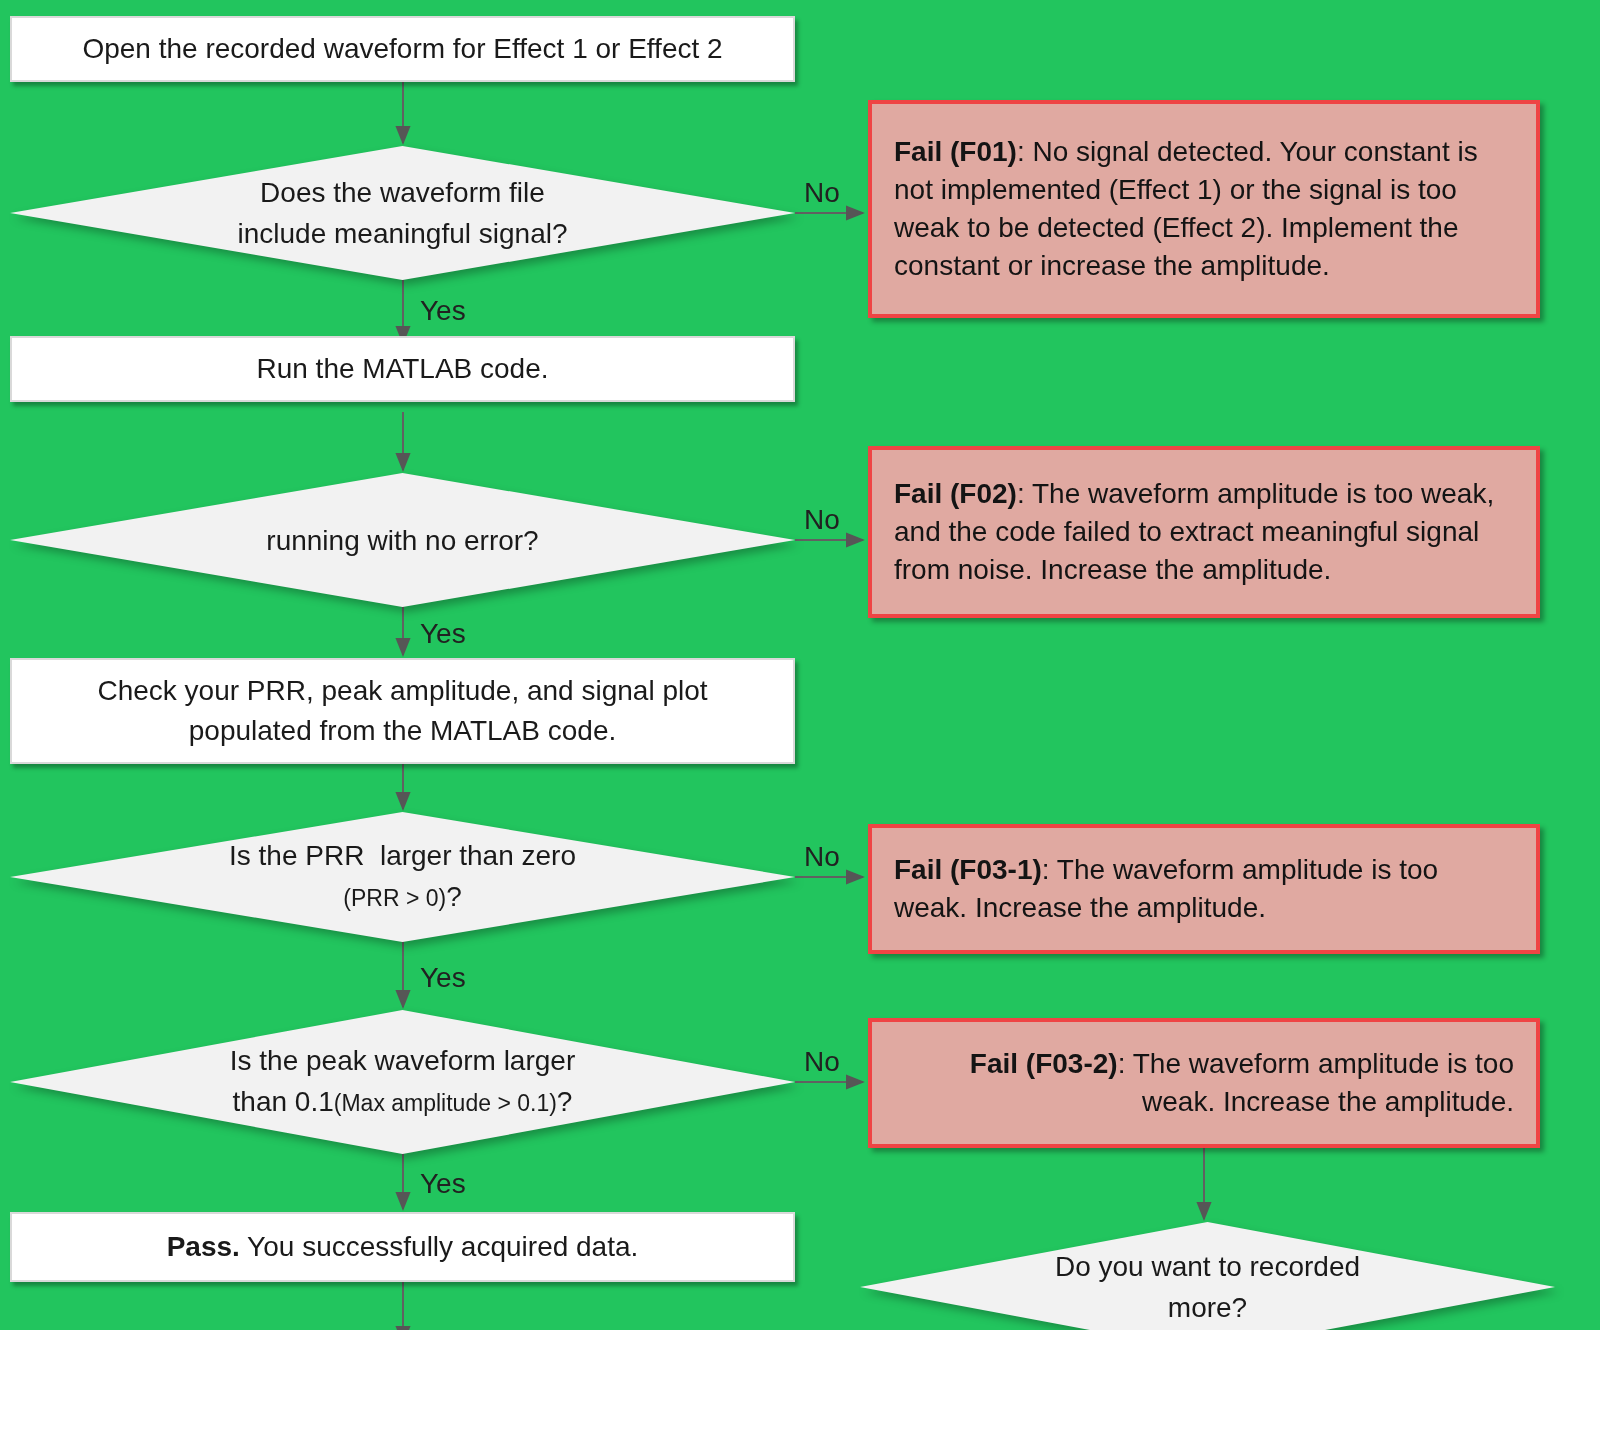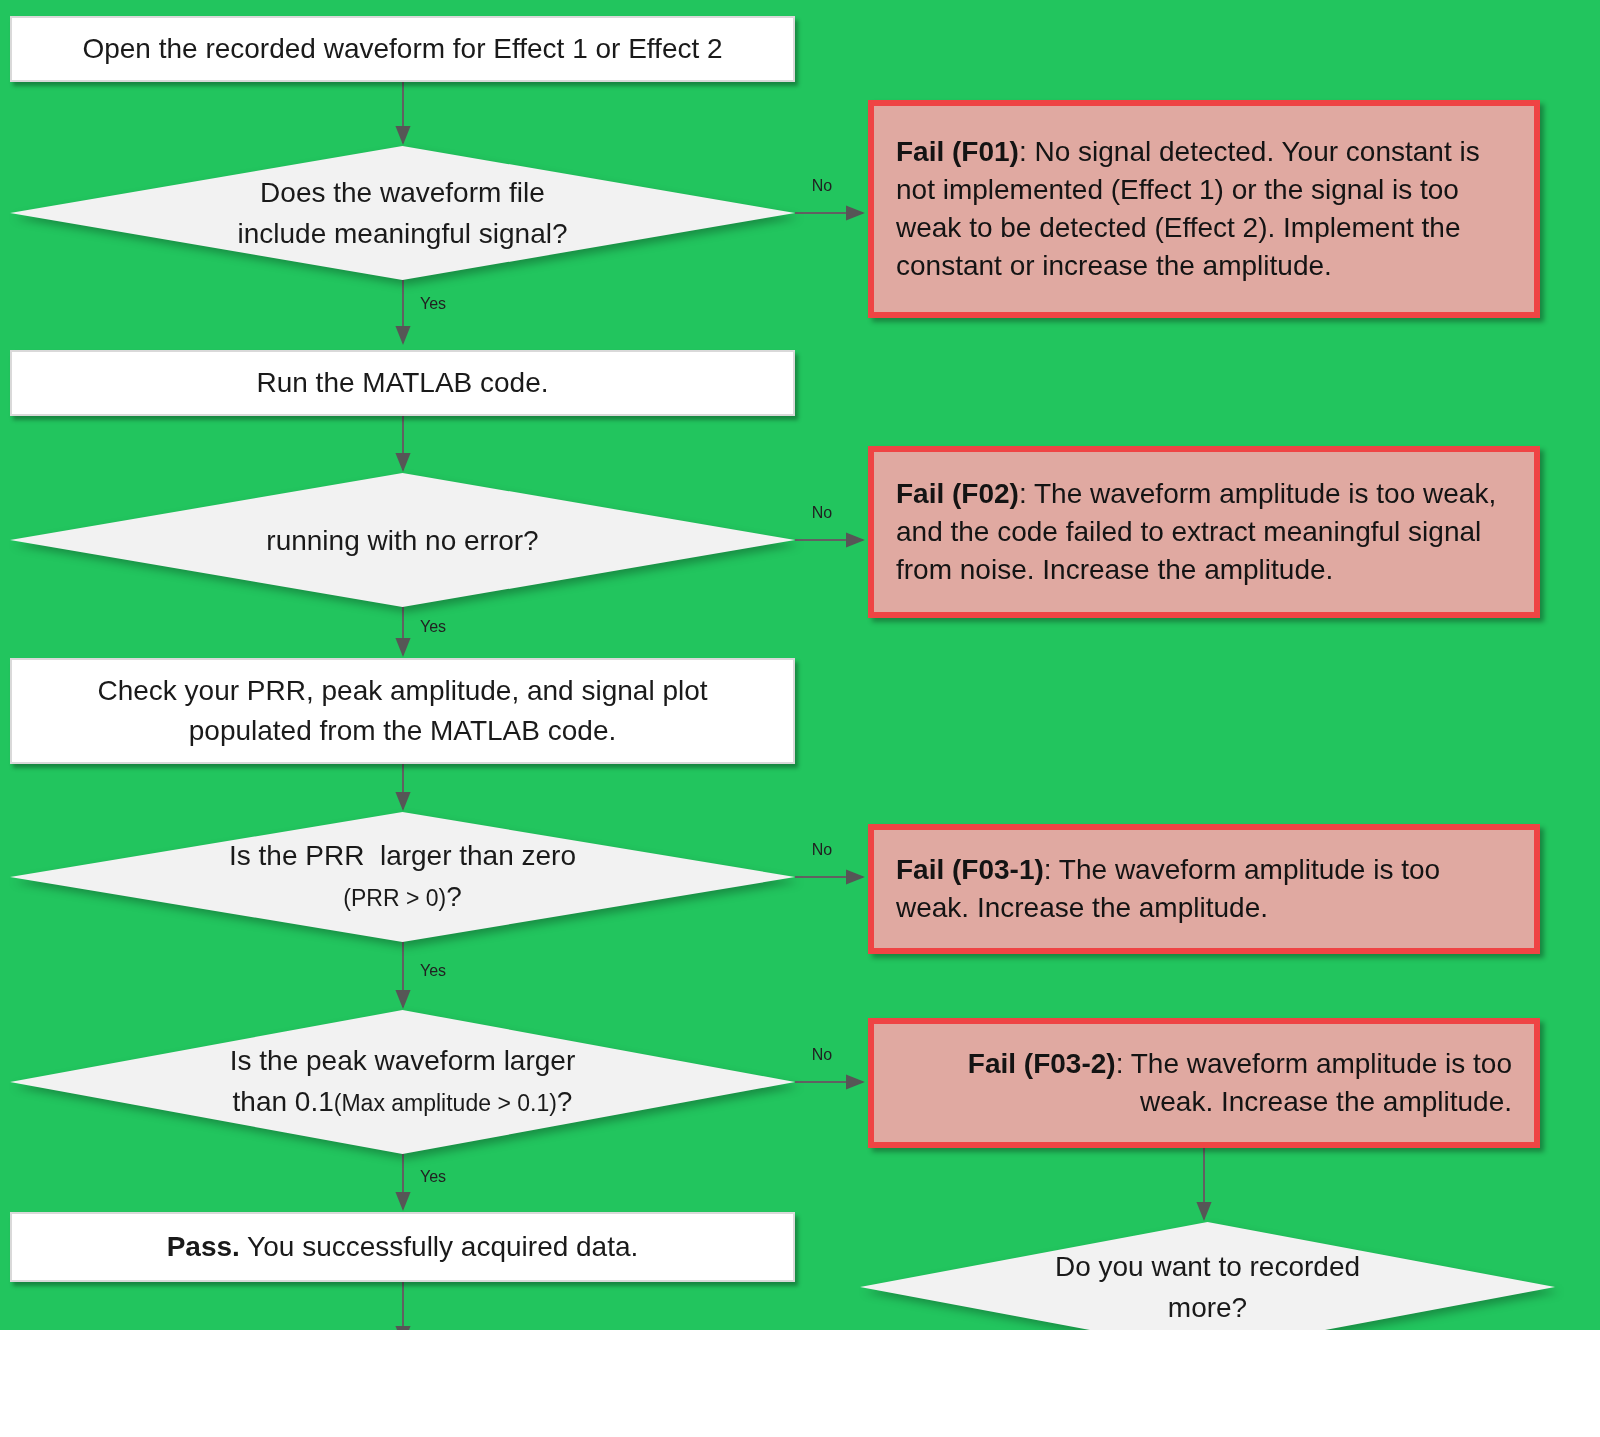--- a/index.html
+++ b/index.html
@@ -18,27 +18,27 @@
   .dwrap{position:absolute;filter:drop-shadow(4px 5px 4px rgba(0,0,0,0.28));}
   .diamond{
     width:100%;height:100%;background:#f2f2f2;
     clip-path:polygon(50% 0,100% 50%,50% 100%,0 50%);
     display:flex;flex-direction:column;align-items:center;justify-content:center;
     text-align:center;font-size:28px;line-height:41px;
   }
   .line{white-space:pre;}
   .small{font-size:23px;}
   .fail{
-    background:#e0a9a1;border:6px solid #ef4444;
+    background:#e0a9a1;border:4px solid #ef4444;
     box-shadow:4px 4px 5px rgba(0,0,0,0.32);
     display:flex;align-items:center;text-align:left;
     font-size:28px;line-height:38px;padding:8px 22px;color:#141414;
   }
   .fail b{font-weight:700;}
-  .edge-label{position:absolute;font-size:16px;color:#212121;text-align:center;}
+  .edge-label{position:absolute;font-size:28px;color:#212121;text-align:center;}
 </style>
 </head>
 <body>
 
 <div id="stage">
 
   <svg class="edges" width="1600" height="1437">
     <defs>
       <marker id="ah" viewBox="0 0 10 8" refX="9" refY="4" markerWidth="9.5" markerHeight="7.6" orient="auto-start-reverse">
         <path d="M0,0 L10,4 L0,8 z" fill="#565656"></path>
@@ -66,21 +66,21 @@
     <div class="line">Open the recorded waveform for Effect 1 or Effect 2</div>
   </div>
 
   <div class="dwrap" style="left:10px;top:146px;width:785px;height:134px;">
     <div class="diamond">
       <div class="line">Does the waveform file</div>
       <div class="line">include meaningful signal?</div>
     </div>
   </div>
 
-  <div class="node box" style="left:10px;top:350px;width:785px;height:66px;">
+  <div class="node box" style="left:10px;top:336px;width:785px;height:66px;">
     <div class="line">Run the MATLAB code.</div>
   </div>
 
   <div class="dwrap" style="left:10px;top:473px;width:785px;height:134px;">
     <div class="diamond">
       <div class="line">running with no error?</div>
     </div>
   </div>
 
   <div class="node box" style="left:10px;top:658px;width:785px;height:106px;">

